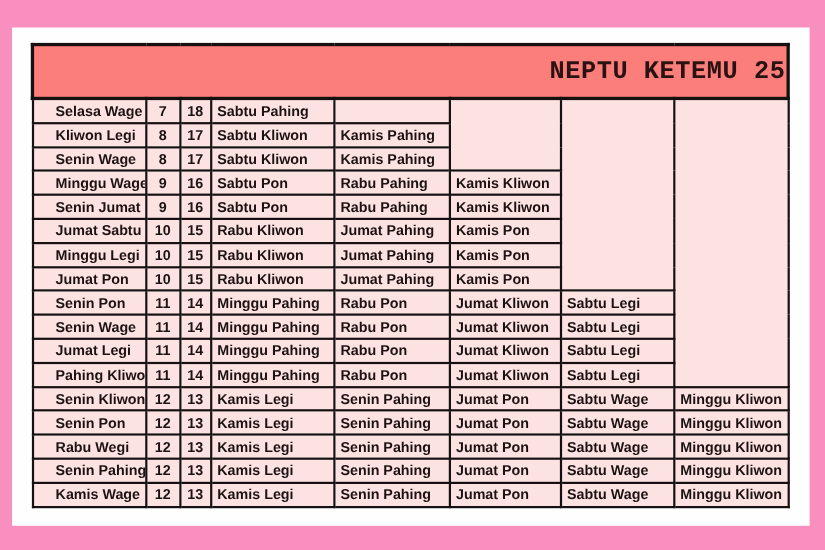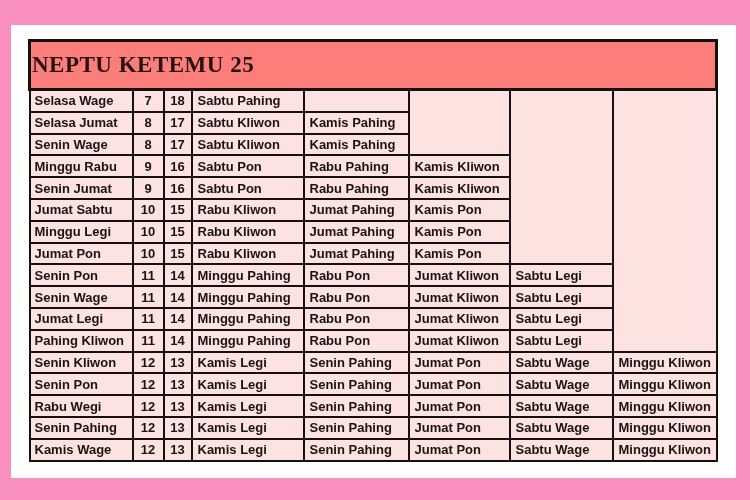--- a/index.html
+++ b/index.html
@@ -18,34 +18,34 @@
     background:var(--panel-bg);
   }
   table.neptu{
     position:absolute;left:17px;top:14px;width:687px;
     border-collapse:collapse;table-layout:fixed;
   }
   table.neptu th.title-cell{
     height:44px;background:var(--header-bg);
     border:3px solid var(--border);
     font-size:23px;font-weight:bold;letter-spacing:0.5px;
-    color:var(--title-text);text-align:left;vertical-align:middle;
-    font-family:Liberation Serif, serif;
+    color:var(--title-text);text-align:right;vertical-align:middle;
+    font-family:Liberation Mono, monospace;
   }
   table.neptu td{
     border:2px solid var(--border);
     background:var(--cell-bg);
     height:19.8px;
     font-size:13px;font-weight:bold;color:var(--text);
     padding:0 2px 0 4px;
     white-space:nowrap;overflow:hidden;
     vertical-align:middle;line-height:1;
   }
   table.neptu td.num{text-align:center;padding:0;}
-  table.neptu td.day{padding-left:4px;}
+  table.neptu td.day{padding-left:20px;}
   table.neptu td.partner{padding-left:5px;}
 </style>
 </head>
 <body>
 
 <div class="stage">
   <div class="panel">
     <table class="neptu">
       <colgroup>
         <col style="width:103px">
@@ -67,35 +67,35 @@
             <td class="day">Selasa Wage</td>
             <td class="num">7</td>
             <td class="num">18</td>
             <td class="partner">Sabtu Pahing</td>
             <td class="partner"></td>
             <td class="partner" rowspan="3"></td>
             <td class="partner" rowspan="8"></td>
             <td class="partner" rowspan="12"></td>
           </tr>
           <tr>
-            <td class="day">Selasa Jumat</td>
+            <td class="day">Kliwon Legi</td>
             <td class="num">8</td>
             <td class="num">17</td>
             <td class="partner">Sabtu Kliwon</td>
             <td class="partner">Kamis Pahing</td>
           </tr>
           <tr>
             <td class="day">Senin Wage</td>
             <td class="num">8</td>
             <td class="num">17</td>
             <td class="partner">Sabtu Kliwon</td>
             <td class="partner">Kamis Pahing</td>
           </tr>
           <tr>
-            <td class="day">Minggu Rabu</td>
+            <td class="day">Minggu Wage</td>
             <td class="num">9</td>
             <td class="num">16</td>
             <td class="partner">Sabtu Pon</td>
             <td class="partner">Rabu Pahing</td>
             <td class="partner">Kamis Kliwon</td>
           </tr>
           <tr>
             <td class="day">Senin Jumat</td>
             <td class="num">9</td>
             <td class="num">16</td>

